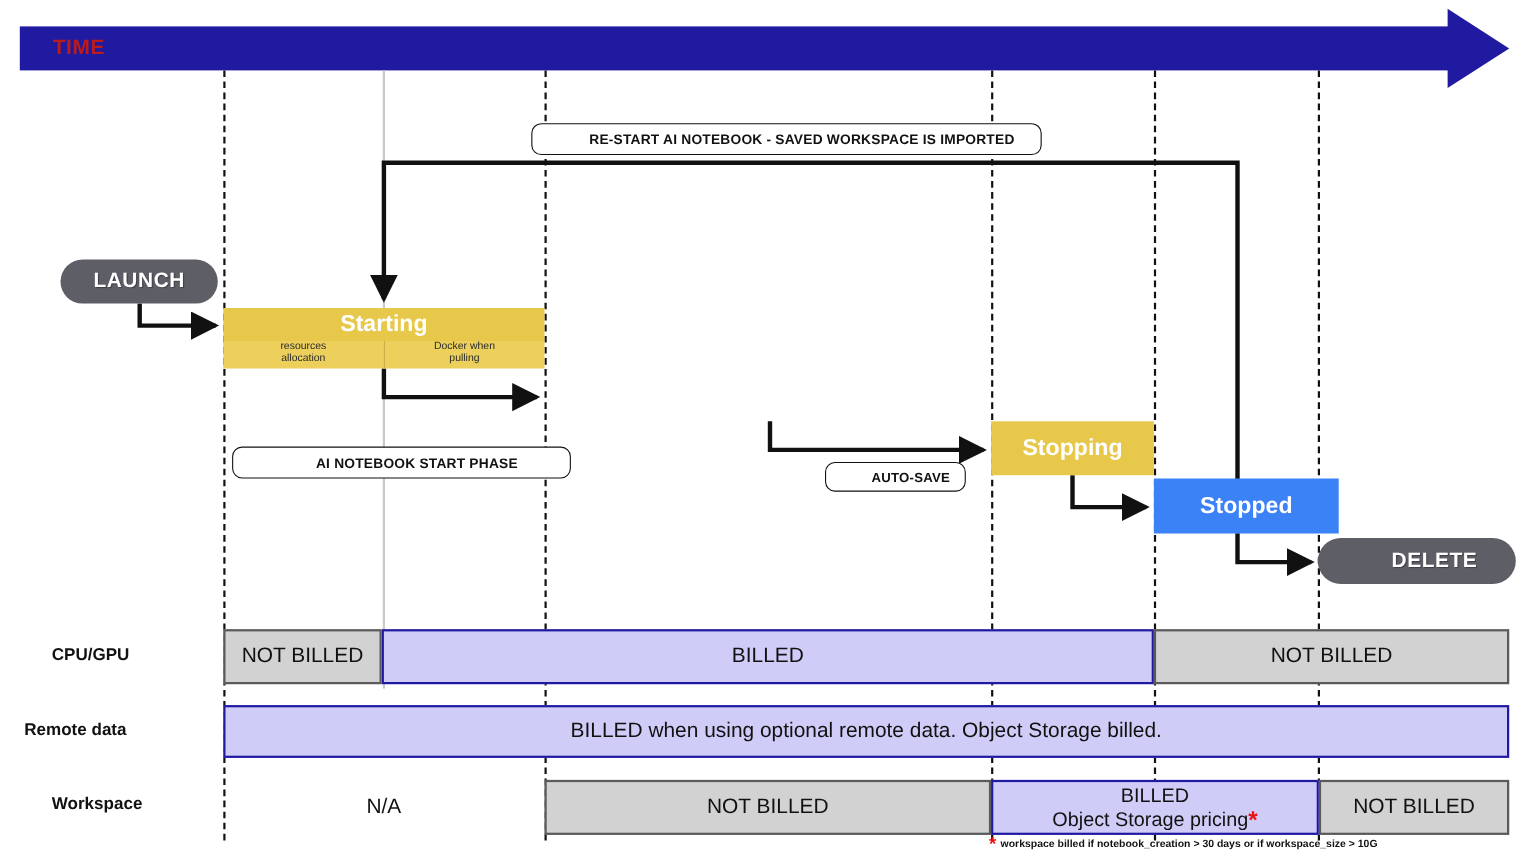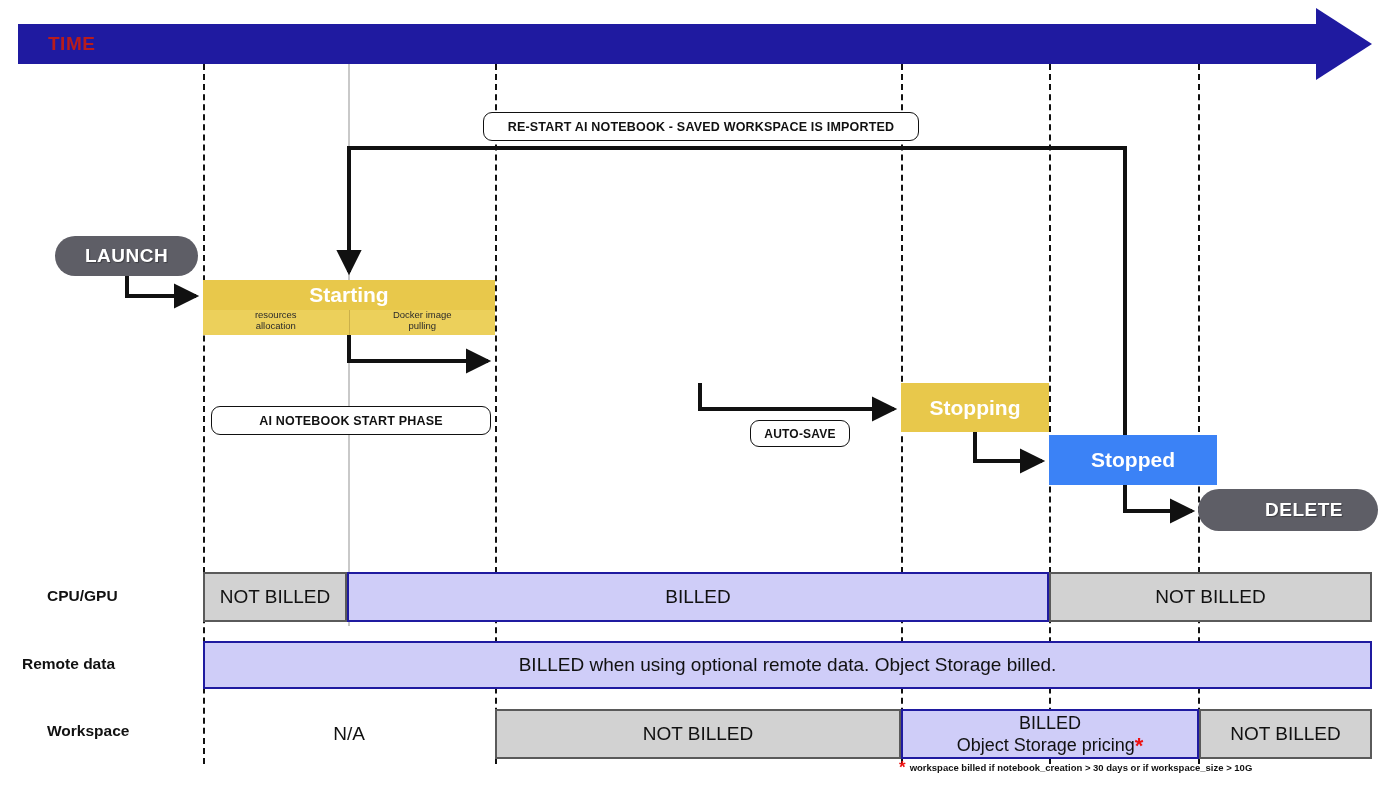--- a/index.html
+++ b/index.html
@@ -35,21 +35,21 @@
   
   .pill{border-radius:22px;background:#5e5e66;display:flex;align-items:center;justify-content:center;
         color:#fff;font-weight:bold;font-size:19px;letter-spacing:.5px;
         text-shadow:1px 1px 1px rgba(0,0,0,.35);}
   #launch-pill{left:55px;top:236px;width:143px;height:40px;}
   #delete-pill{left:1198px;top:489px;width:148px;height:42px;padding-left:32px;}
 
   
   .callout{border:1.6px solid #111;border-radius:9px;background:#fff;
            display:flex;align-items:center;justify-content:center;
-           font-weight:bold;font-size:12.5px;letter-spacing:.2px;color:#111;}
+           font-weight:bold;font-size:12.5px;letter-spacing:.2px;color:#111;padding-left:28px;}
   #restart-callout{left:483px;top:112px;width:434px;height:27px;}
   #startphase-callout{left:211px;top:406px;width:278px;height:27px;}
   #autosave-callout{left:750px;top:420px;width:98px;height:25px;font-size:12px;}
 
   
   .rowlabel{font-weight:bold;font-size:15.5px;color:#111;}
 
   
   .bar{box-sizing:border-box;display:flex;align-items:center;justify-content:center;
        font-size:19px;color:#111;text-align:center;line-height:22px;}
@@ -124,21 +124,21 @@
   <div class="abs state" id="starting-main"></div>
   <div class="abs state" id="starting-sub">
     <div class="half left">
       <span>
         <span>resources</span><br>
         <span>allocation</span>
       </span>
     </div>
     <div class="half">
       <span>
-        <span>Docker image</span><br>
+        <span>Docker when</span><br>
         <span>pulling</span>
       </span>
     </div>
   </div>
   <div class="abs state" id="starting-label">
     <span class="state-title">Starting</span>
   </div>
 
   <div class="abs state" id="stopping-block">
     <span class="state-title">Stopping</span>

